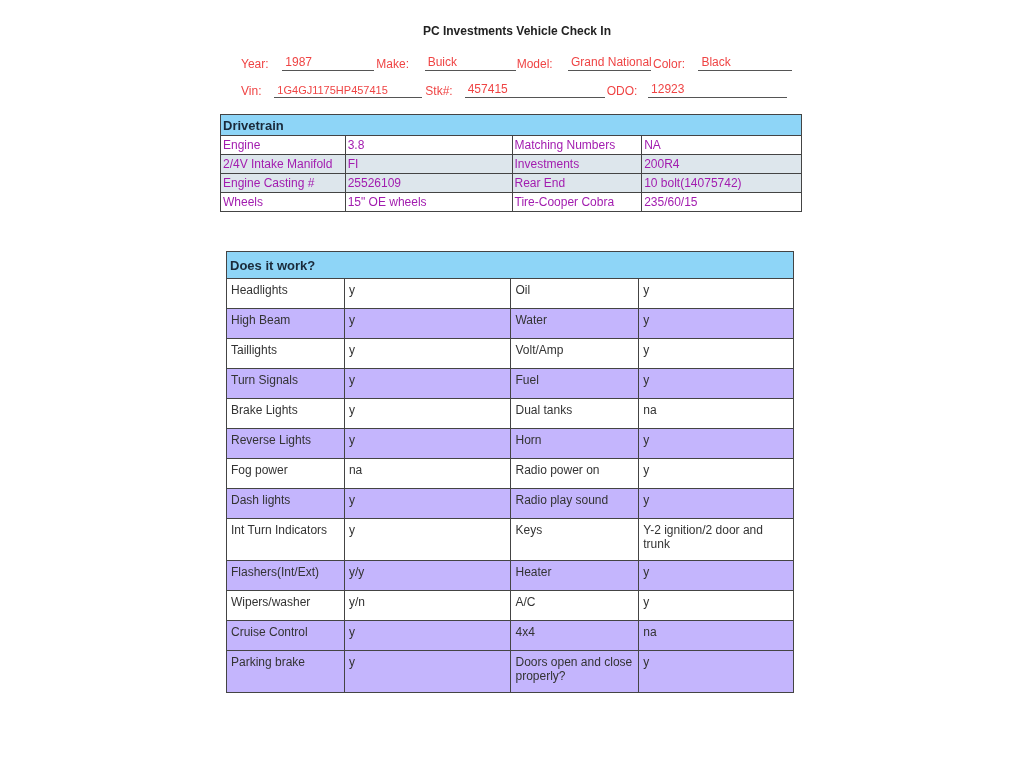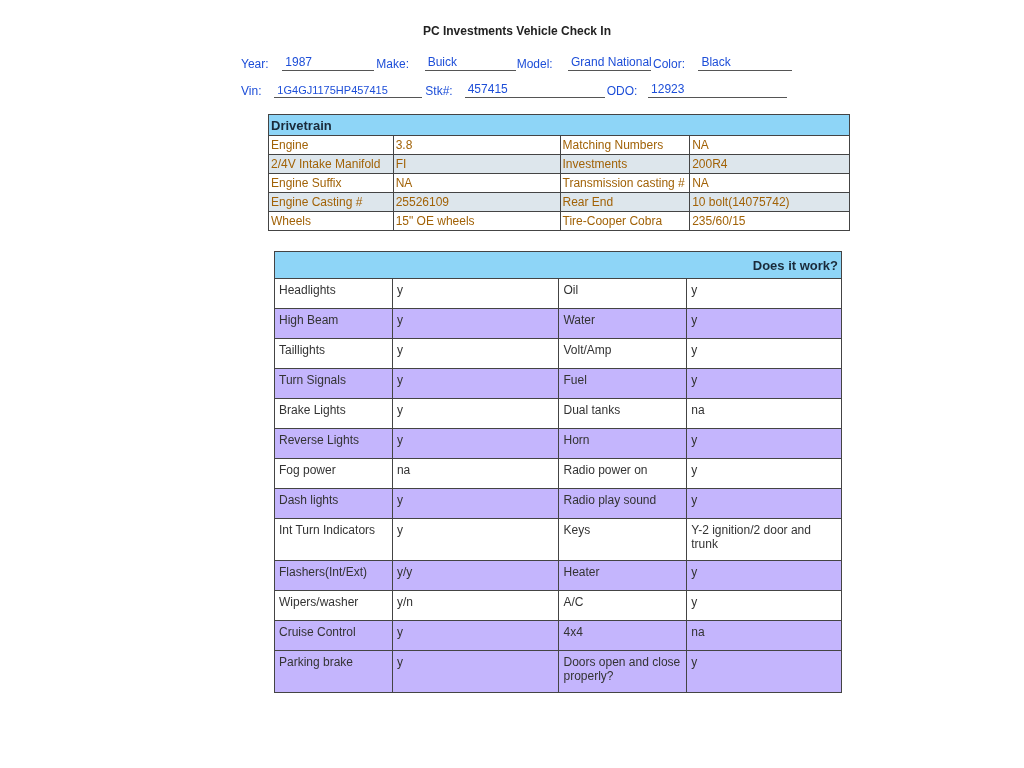--- a/index.html
+++ b/index.html
@@ -1,37 +1,37 @@
 <!DOCTYPE html>
 <html><head>
   <meta charset="utf-8">
   <style>
     html, body { margin: 0; padding: 0; background: #ffffff; }
     body { width: 1024px; height: 768px; position: relative; overflow: hidden;
       font-family: "Liberation Sans", sans-serif; color: #222; }
     .title { position: absolute; top: 24px; left: 0; width: 1034px; text-align: center;
       font-weight: bold; font-size: 12px; color: #222; }
-    .field-row { position: absolute; left: 241px; font-size: 12px; color: #1d4ed8; white-space: nowrap; }
+    .field-row { position: absolute; left: 241px; font-size: 12px; color: #ef4444; white-space: nowrap; }
     .field-row .lbl { display: inline-block; }
     .field-row .val { display: inline-block; border-bottom: 1px solid #555; padding-left: 3px; padding-bottom: 1px; vertical-align: bottom; }
     #row1 { top: 55px; }
     #row2 { top: 82px; }
 
-    table { border-collapse: collapse; position: absolute; font-size: 12px; margin-left: 48px; }
+    table { border-collapse: collapse; position: absolute; font-size: 12px; }
     td, th { border: 1px solid #444; padding: 0 3px; text-align: left; vertical-align: top; }
 
     #drivetrain { left: 220px; top: 114px; width: 582px; }
     #drivetrain th { background: #8ed5f7; font-size: 13px; font-weight: bold; color: #1a2a3a; height: 20px; vertical-align: middle; padding: 0 2px; }
-    #drivetrain td { height: 18px; line-height: 18px; color: #a16207; padding: 0 2px; }
+    #drivetrain td { height: 18px; line-height: 18px; color: #a21caf; padding: 0 2px; }
     #drivetrain tr.alt td { background: #dde6ec; }
     #drivetrain col.c1 { width: 124px; } #drivetrain col.c2 { width: 166px; }
     #drivetrain col.c3 { width: 129px; } #drivetrain col.c4 { width: 159px; }
 
     #works { left: 226px; top: 251px; width: 568px; }
-    #works th { background: #8ed5f7; font-size: 13px; font-weight: bold; color: #1a2a3a; height: 26px; text-align: right; vertical-align: middle; }
+    #works th { background: #8ed5f7; font-size: 13px; font-weight: bold; color: #1a2a3a; height: 26px; text-align: left; vertical-align: middle; }
     #works td { height: 25px; padding: 4px 4px 0 4px; color: #333; line-height: 14px; }
     #works tr.tall td { height: 37px; }
     #works tr.alt td { background: #c4b5fd; }
     #works col.c1 { width: 118px; } #works col.c2 { width: 167px; }
     #works col.c3 { width: 128px; } #works col.c4 { width: 155px; }
   </style>
 </head>
 <body>
 
 <div class="title">PC Investments Vehicle Check In</div>
@@ -68,26 +68,20 @@
         <td>Engine</td>
         <td>3.8</td>
         <td>Matching Numbers</td>
         <td>NA</td>
       </tr>
       <tr class="alt">
         <td>2/4V Intake Manifold</td>
         <td>FI</td>
         <td>Investments</td>
         <td>200R4</td>
-      </tr>
-      <tr>
-        <td>Engine Suffix</td>
-        <td>NA</td>
-        <td>Transmission casting #</td>
-        <td>NA</td>
       </tr>
       <tr class="alt">
         <td>Engine Casting #</td>
         <td>25526109</td>
         <td>Rear End</td>
         <td>10 bolt(14075742)</td>
       </tr>
       <tr>
         <td>Wheels</td>
         <td>15" OE wheels</td>

